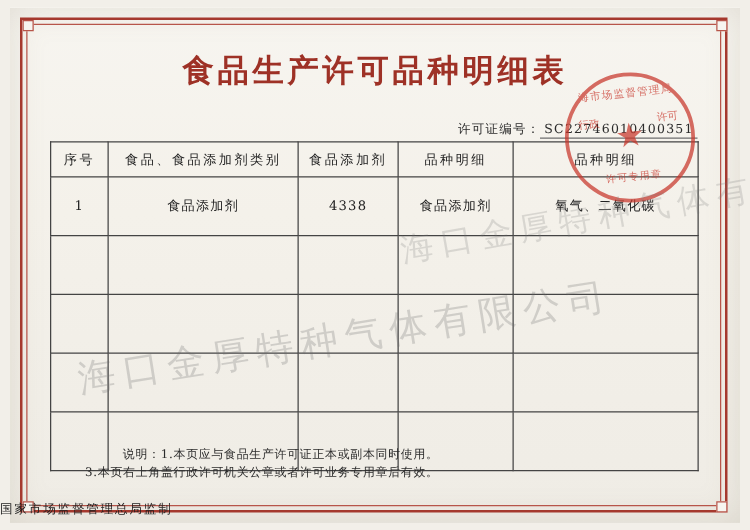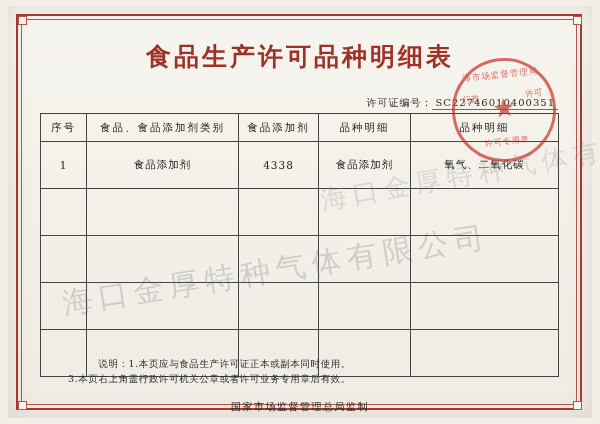--- a/index.html
+++ b/index.html
@@ -154,21 +154,20 @@
     letter-spacing: 0.6px;
     text-align: right;
   }
   .notes .lead { }
   .notes .ln { display: block; padding-left: 26px; text-indent: 0; }
 
   .footer {
     position: absolute;
     left: 0; right: 0;
     top: 400px;
-    text-align: center;
     font-family: "DejaVu Serif", serif;
     font-size: 10px;
     color: #1f1f1f;
     letter-spacing: 1.5px;
   }
 
   
   .seal {
     position: absolute;
     left: 452px;

